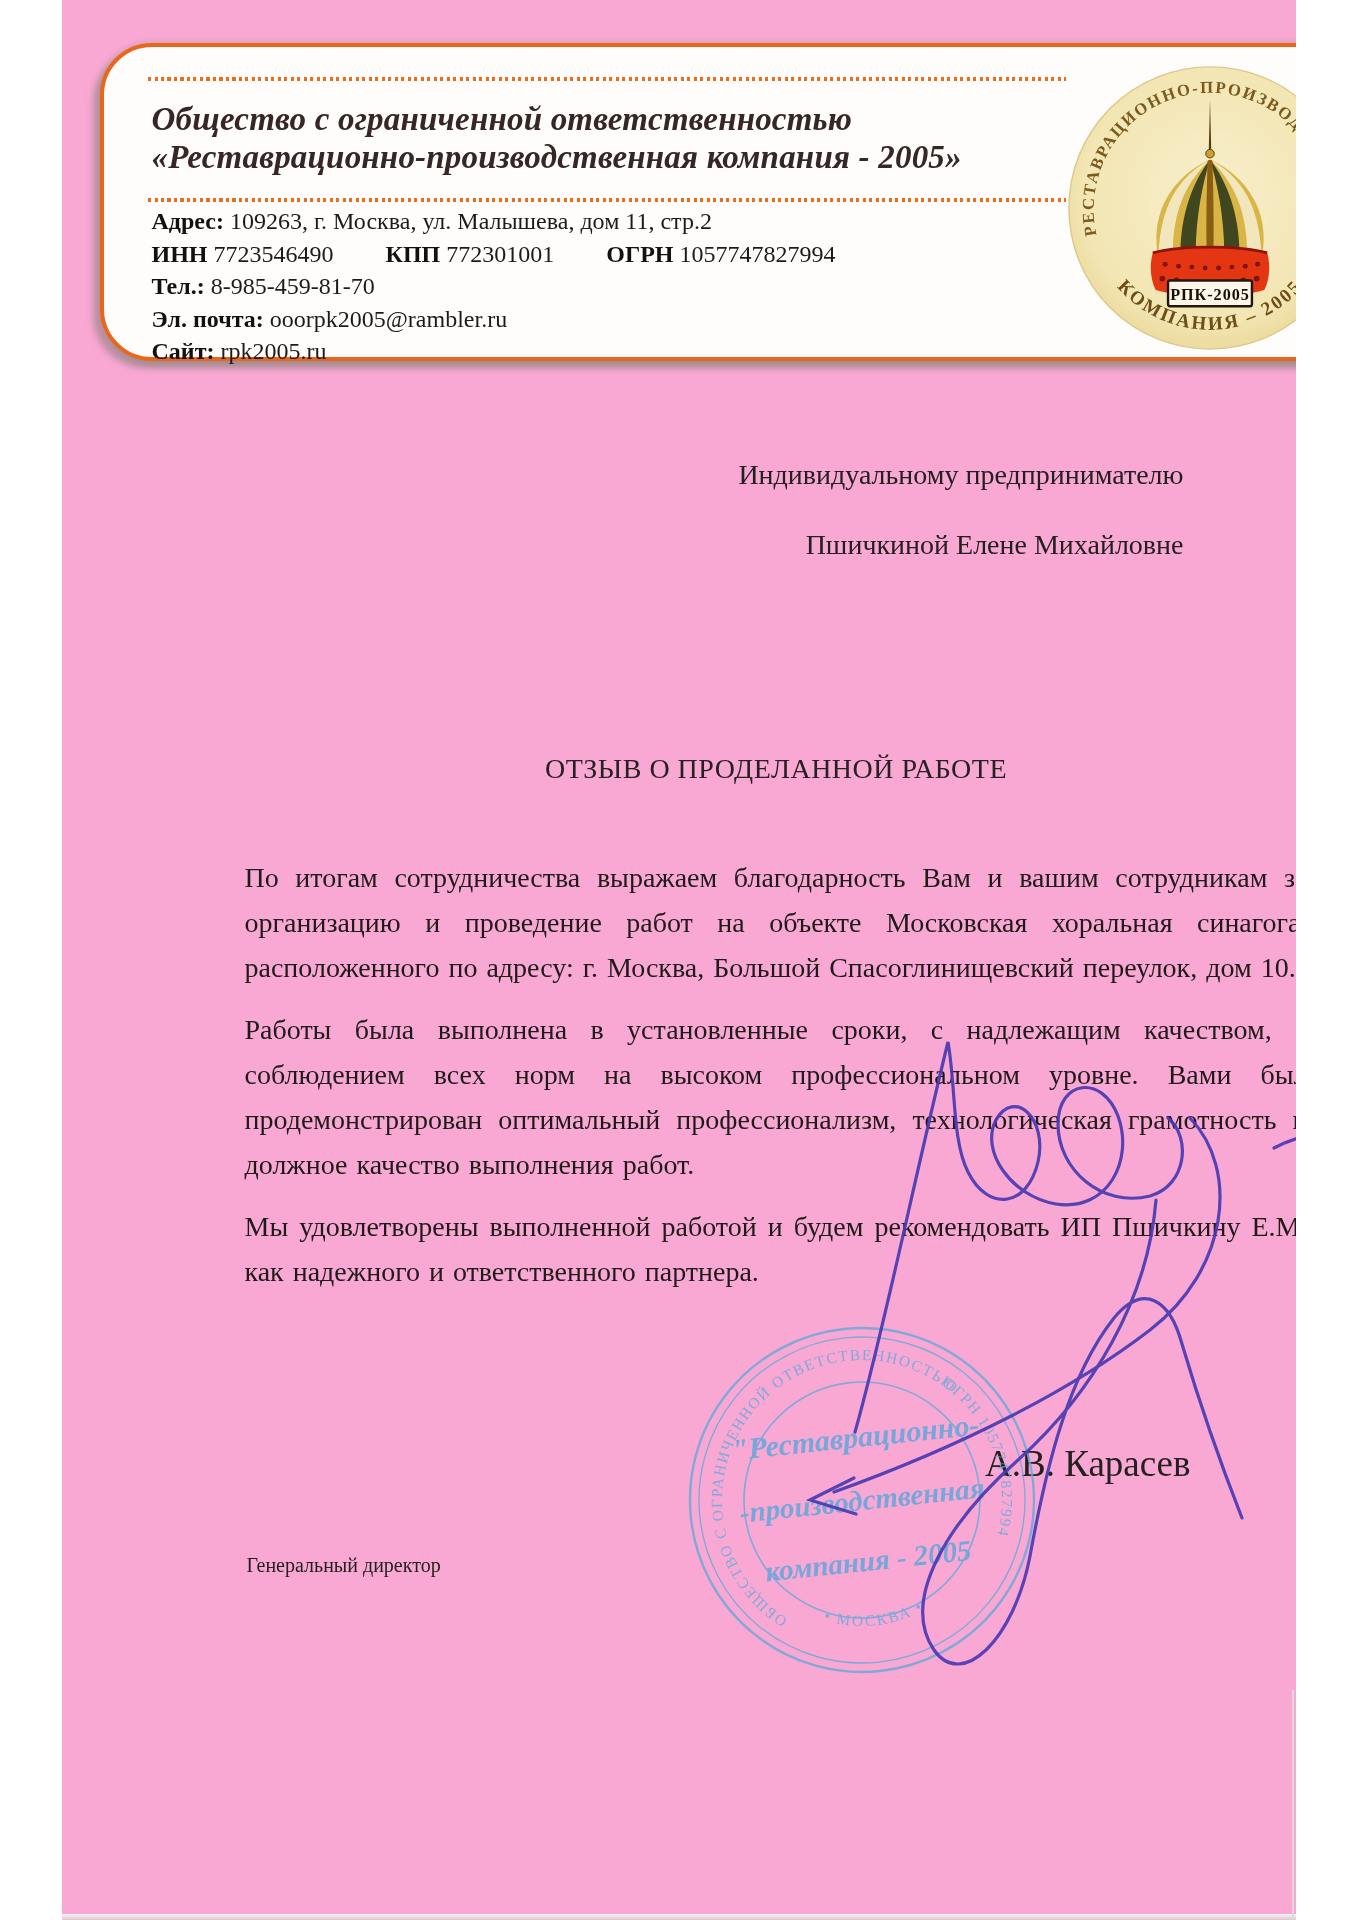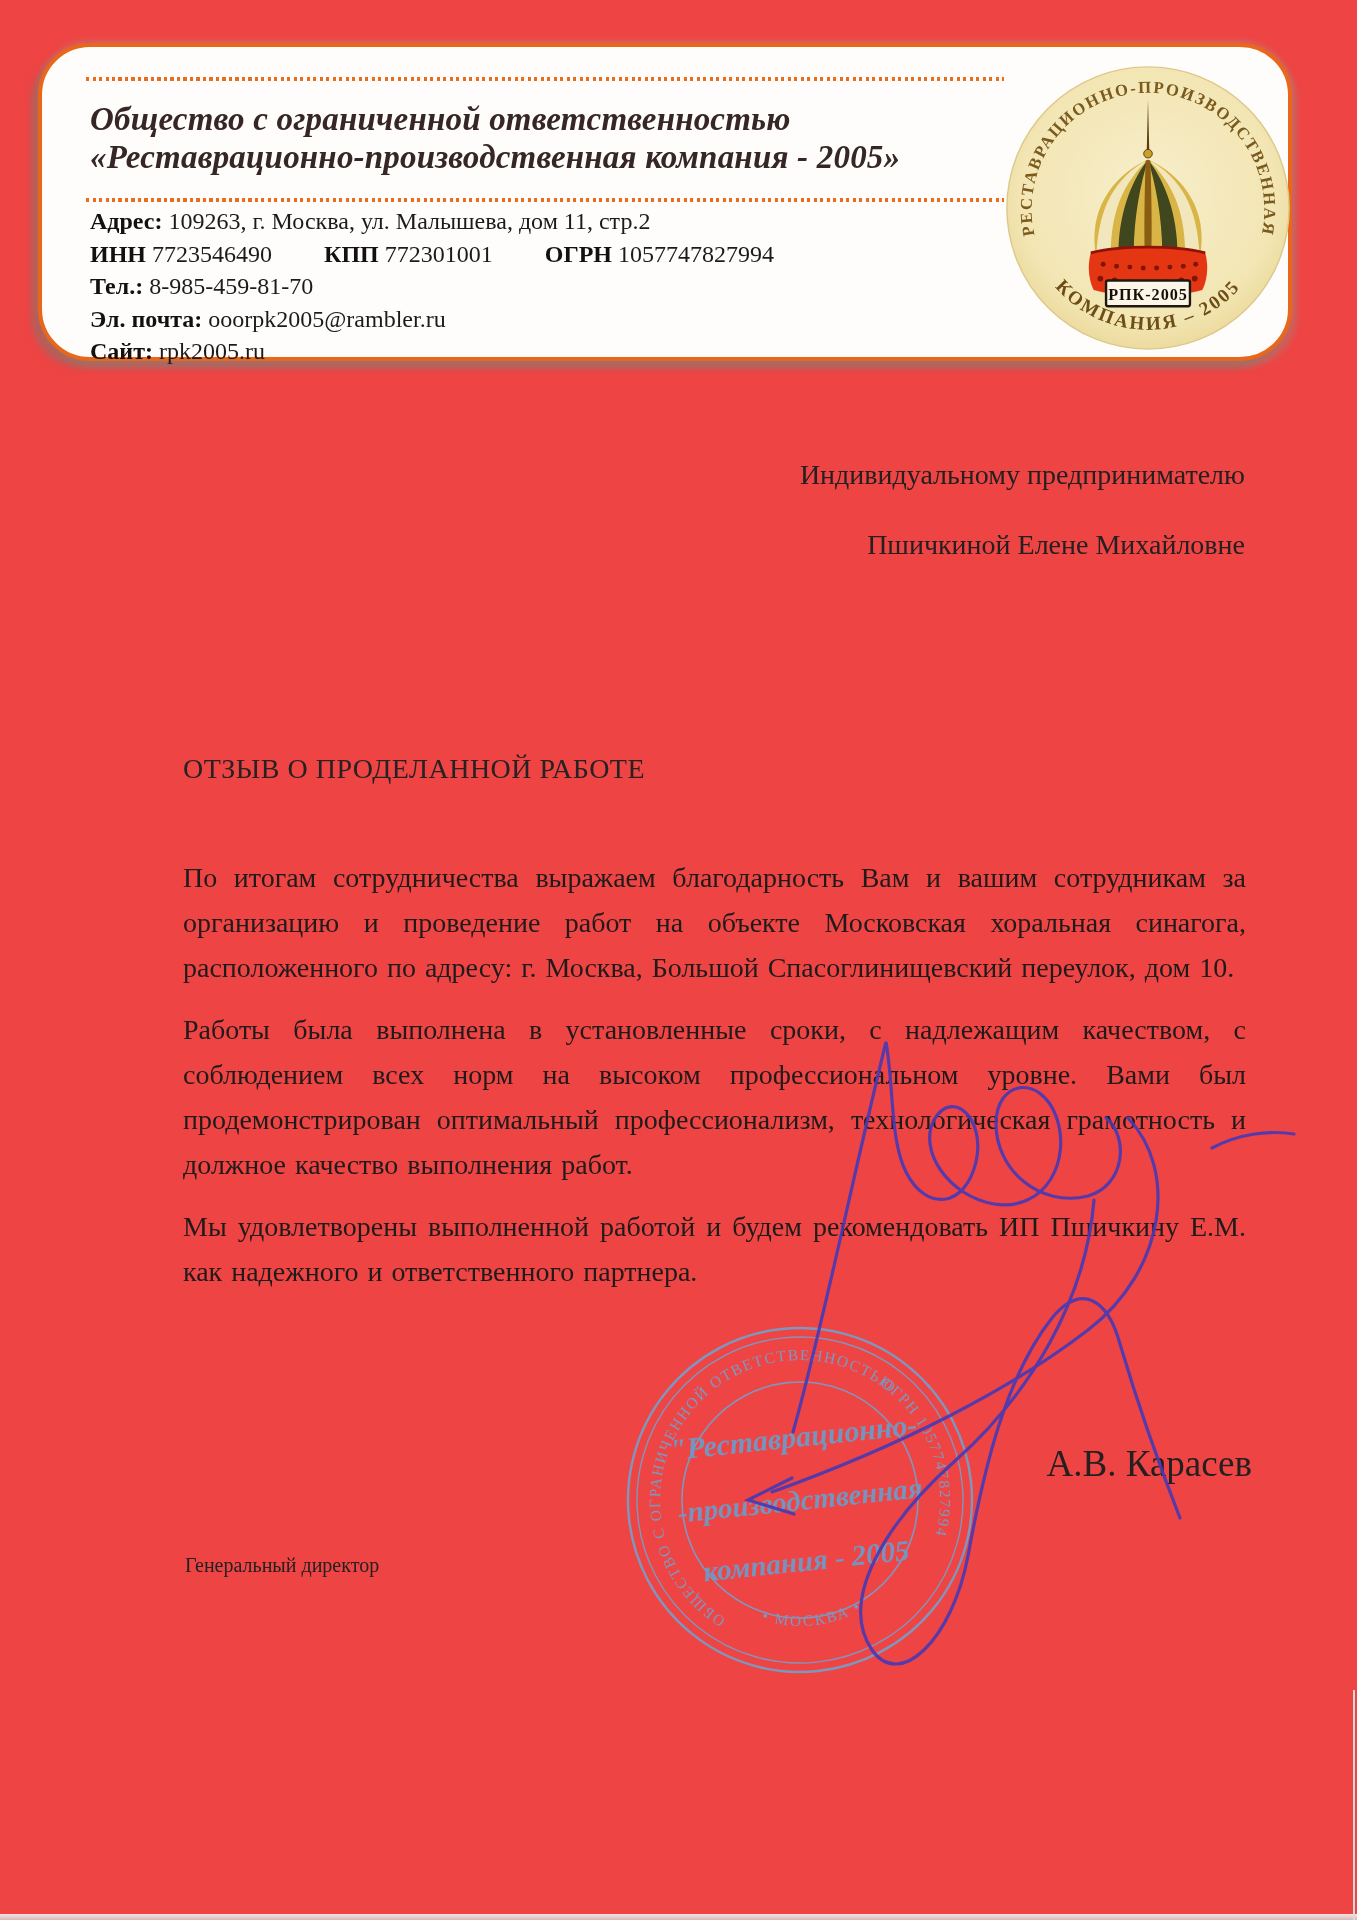--- a/index.html
+++ b/index.html
@@ -1,18 +1,18 @@
 <!DOCTYPE html>
 <html><head>
 <meta charset="utf-8">
 <style>
   html,body { margin:0; padding:0; background:#ffffff; }
   .page {
-    position:relative; width:1357px; height:1920px; margin:0 auto;
-    background:#ef4444; overflow:hidden;
+    position:relative; width:1234px; height:1920px; margin:0 auto;
+    background:#f9a8d4; overflow:hidden;
     font-family:"Liberation Serif","DejaVu Serif",serif;
     color:#211c1c;
   }
   
   .letterhead {
     position:absolute; left:38px; top:43px; width:1254px; height:318px;
     box-sizing:border-box; border:4px solid #e8671b; border-radius:52px;
     background:#fefdfb;
     box-shadow:-7px 7px 6px rgba(125,122,110,.5),
                 5px 6px 6px rgba(150,147,135,.38),
@@ -39,21 +39,21 @@
   .badge-wrap svg { width:100%; height:100%; display:block; }
 
   
   .addressee {
     position:absolute; right:112px; top:458px; text-align:right;
     font-size:28px; line-height:33px; color:#242021;
   }
   .addressee .line2 { margin-top:37px; }
   .doc-title {
     position:absolute; left:183px; top:753px; width:1063px;
-    text-align:left; font-size:28px; letter-spacing:.5px; color:#262122;
+    text-align:center; font-size:28px; letter-spacing:.5px; color:#262122;
   }
   .body-text {
     position:absolute; left:183px; top:846px; width:1063px;
     font-size:28px; line-height:45px; text-align:justify; word-spacing:2px;
     color:#1f1b1b;
   }
   .body-text p { margin:9px 0 17px 0; }
   .sign-position { position:absolute; left:185px; top:1554px; font-size:20px; color:#242021; }
   .sign-name { position:absolute; right:105px; top:1442px; font-size:37px; color:#242021; }
 

